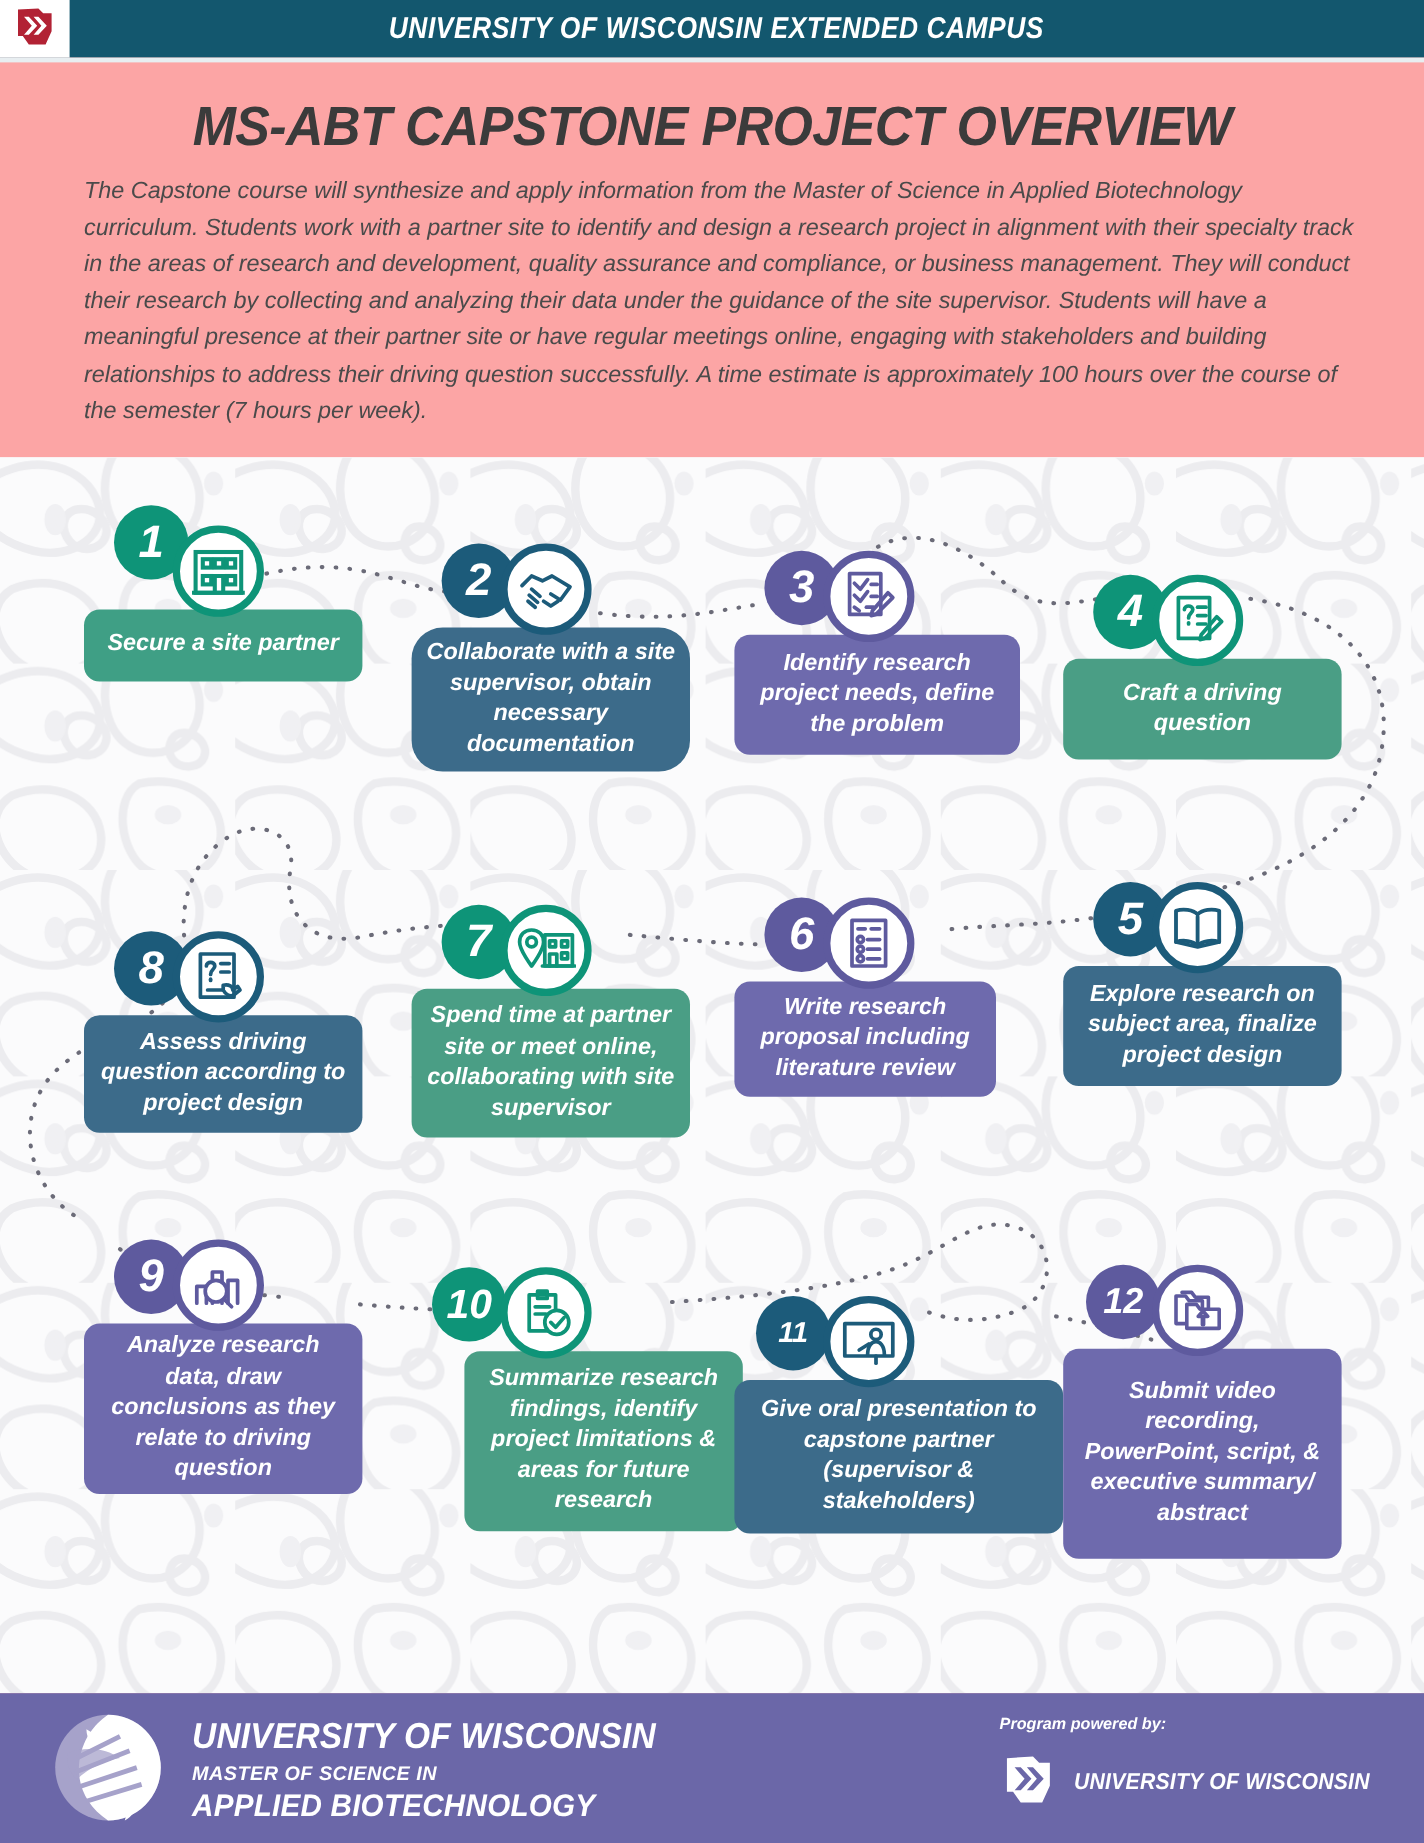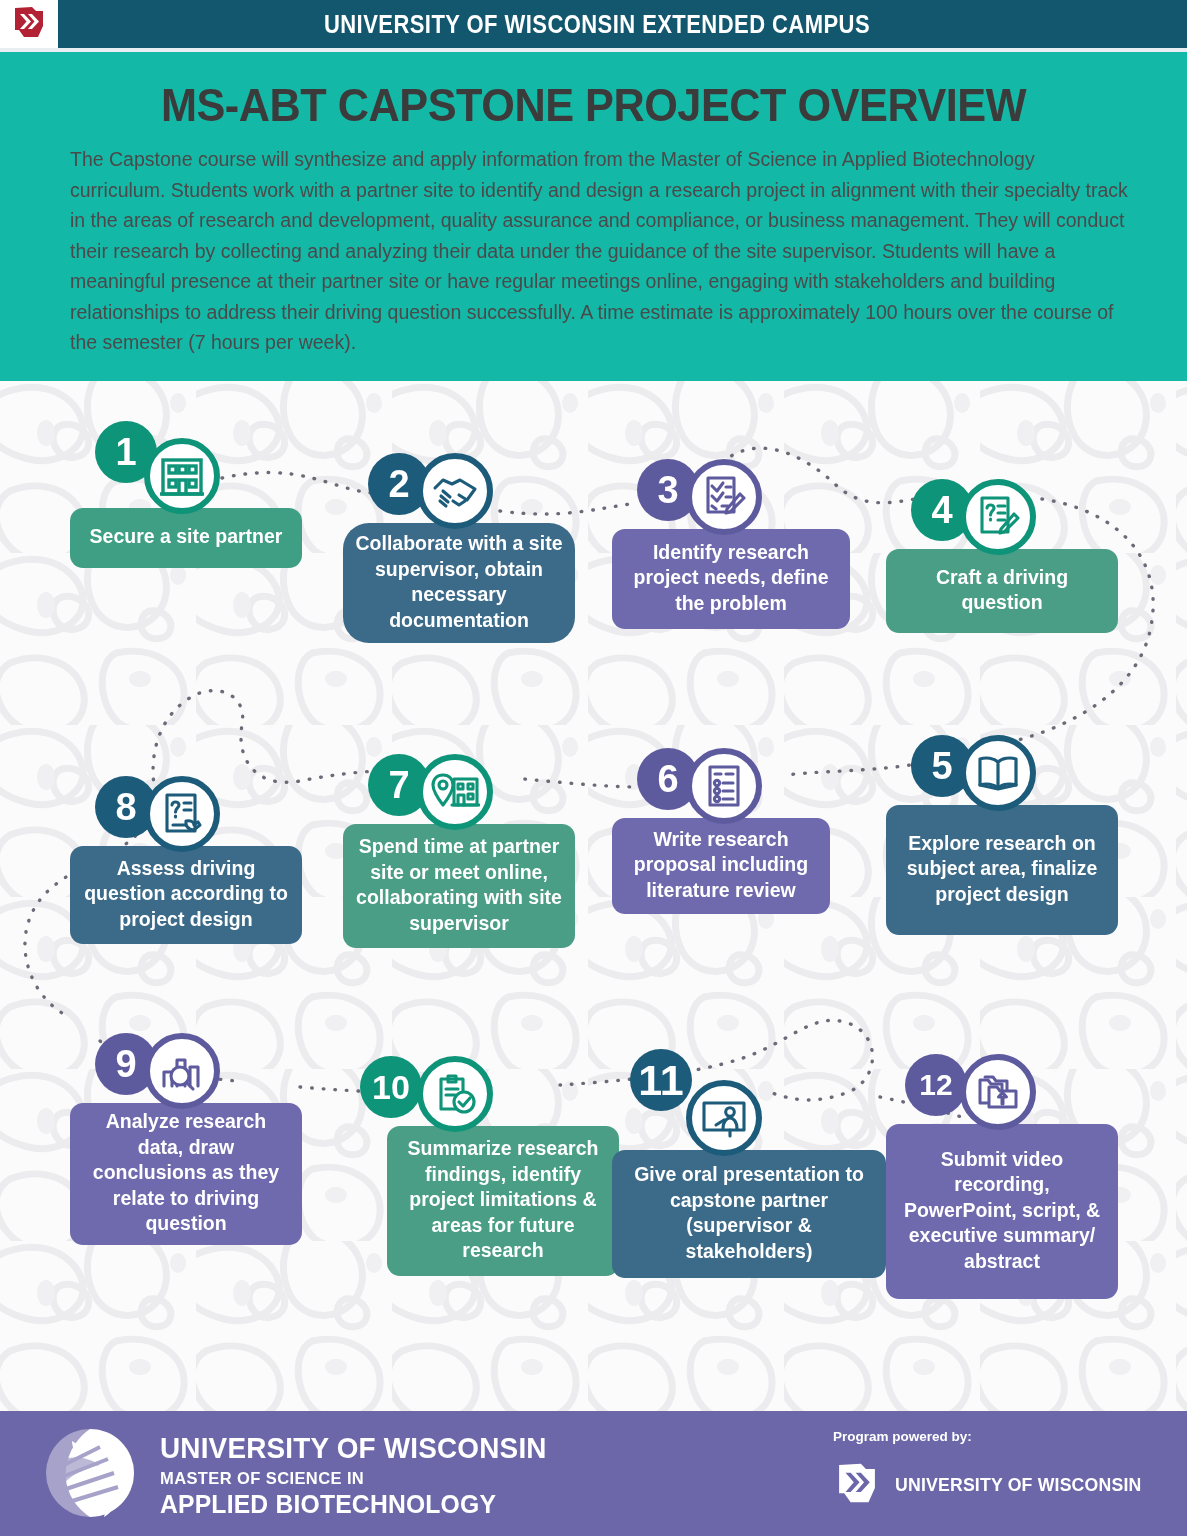--- a/index.html
+++ b/index.html
@@ -2,21 +2,21 @@
 <html><head>
 <meta charset="utf-8">
 <style>
   * { box-sizing: border-box; margin:0; padding:0; }
   html, body {
     width:1187px; height:1536px;
     font-family: "Liberation Sans", sans-serif;
     background:#ffffff;
     overflow:hidden;
   }
-  #page { position:relative; width:1187px; height:1536px; background:#14b8a6; }
+  #page { position:relative; width:1187px; height:1536px; background:#fca5a5;font-style:italic; }
 
   
   #header {
     position:absolute; left:0; top:0; width:1187px; height:48px;
     background:#13576e;
     display:flex; align-items:center;
   }
   #header-logo-box {
     width:58px; height:48px; background:#ffffff;
     display:flex; align-items:center; justify-content:center; flex:none;
@@ -234,21 +234,21 @@
             <path d="M22 12 L29 12"></path>
               <path d="M22 19 L29 19"></path>
               <path d="M22 26 L29 26"></path>
             <path d="M38 20 L42 24 L28 38 L24 39 L25 35 Z"></path>
           </g>
         </svg>
       </div>
     </div>
 
     <div class="step">
-      <div class="step-box" style="left:886px; top:424px; width:232px; height:130px; background:#3c6b8a;">
+      <div class="step-box" style="left:886px; top:424px; width:232px; height:100px; background:#3c6b8a;">
         <span>Explore research on subject area, finalize project design</span>
       </div>
       <div class="step-num-circle" style="left:911px; top:354px; width:62px; height:62px; background:#1c5b7a; font-size:38px;">5</div>
       <div class="step-icon-circle" style="left:960px; top:354px; width:76px; height:76px; border:6px solid #1c5b7a;">
         <svg width="46" height="40" viewBox="0 0 46 40">
           <g fill="none" stroke="#1c5b7a" stroke-width="3.2" stroke-linejoin="round" stroke-linecap="round">
             <path d="M23 9 C19 5 11 4 5 6 L5 32 C11 30 19 31 23 35"></path>
             <path d="M23 9 C27 5 35 4 41 6 L41 32 C35 30 27 31 23 35"></path>
             <path d="M23 11 L23 35"></path>
             <path d="M5 32 L23 36 L41 32"></path>
@@ -354,21 +354,21 @@
             <path d="M26 31 L30 35 L37 27"></path>
           </g>
         </svg>
       </div>
     </div>
 
     <div class="step">
       <div class="step-box" style="left:612px; top:769px; width:274px; height:128px; background:#3c6b8a;align-items:center;">
         <span>Give oral presentation to capstone partner (supervisor &amp; stakeholders)</span>
       </div>
-      <div class="step-num-circle" style="left:630px; top:668px; width:62px; height:62px; background:#1c5b7a; font-size:43px;">11</div>
+      <div class="step-num-circle" style="left:630px; top:699px; width:62px; height:62px; background:#1c5b7a; font-size:24px;">11</div>
       <div class="step-icon-circle" style="left:686px; top:699px; width:76px; height:76px; border:6px solid #1c5b7a;">
         <svg width="48" height="42" viewBox="0 0 48 42">
           <g fill="none" stroke="#1c5b7a" stroke-width="3.1" stroke-linejoin="round" stroke-linecap="round">
             <rect x="4" y="6" width="40" height="27"></rect>
             <circle cx="30" cy="15" r="4.3"></circle>
             <path d="M23 32 C23 24 27 21 30 21 C33 21 37 24 37 32"></path>
             <path d="M24 23 L16 28"></path>
             <path d="M30 33 L30 39"></path>
           </g>
         </svg>

